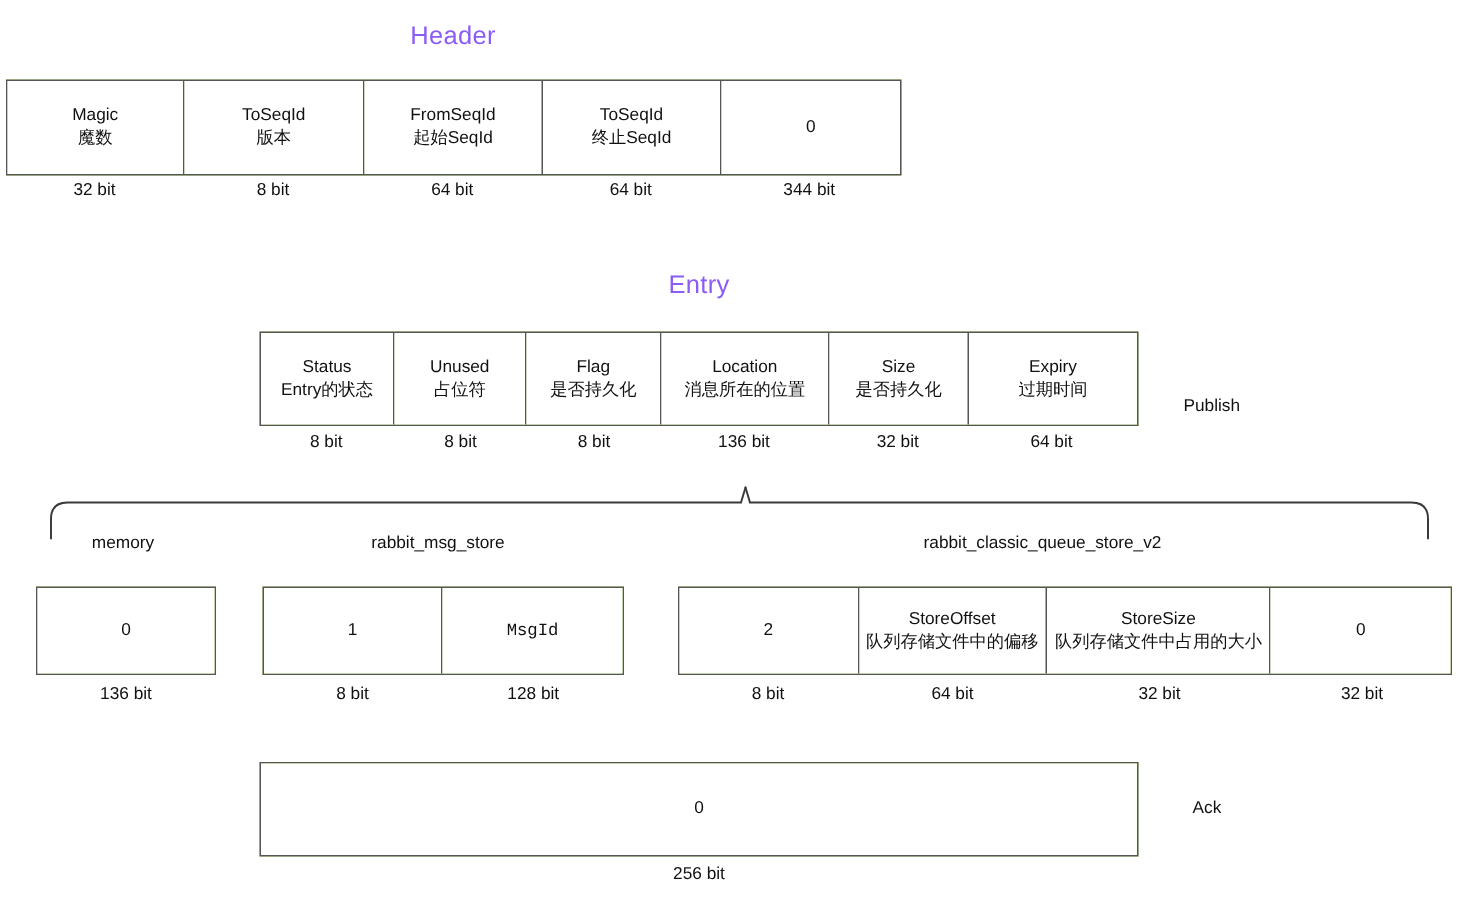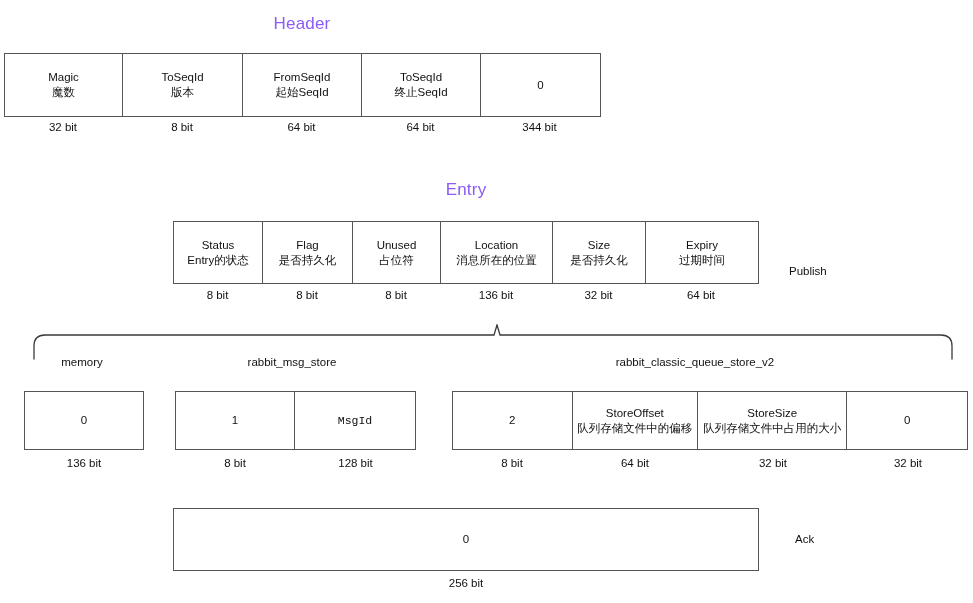--- a/index.html
+++ b/index.html
@@ -146,27 +146,27 @@
     <div class="bit" style="width:119px;">344 bit</div>
   </div>
 
   <div class="section-title" style="left:173px; top:180px; width:586px;">Entry</div>
 
   <div class="strip" style="left:173px; top:221px; width:586px; height:63px;">
     <div class="cell" style="width:89px;">
       <span class="cell-name">Status</span>
       <span class="cell-sub">Entry的状态</span>
     </div>
+    <div class="cell" style="width:88px;">
+      <span class="cell-name">Unused</span>
+      <span class="cell-sub">占位符</span>
+    </div>
     <div class="cell" style="width:90px;">
       <span class="cell-name">Flag</span>
       <span class="cell-sub">是否持久化</span>
-    </div>
-    <div class="cell" style="width:88px;">
-      <span class="cell-name">Unused</span>
-      <span class="cell-sub">占位符</span>
     </div>
     <div class="cell" style="width:112px;">
       <span class="cell-name">Location</span>
       <span class="cell-sub">消息所在的位置</span>
     </div>
     <div class="cell" style="width:93px;">
       <span class="cell-name">Size</span>
       <span class="cell-sub">是否持久化</span>
     </div>
     <div class="cell" style="width:112px;align-items:center;">

